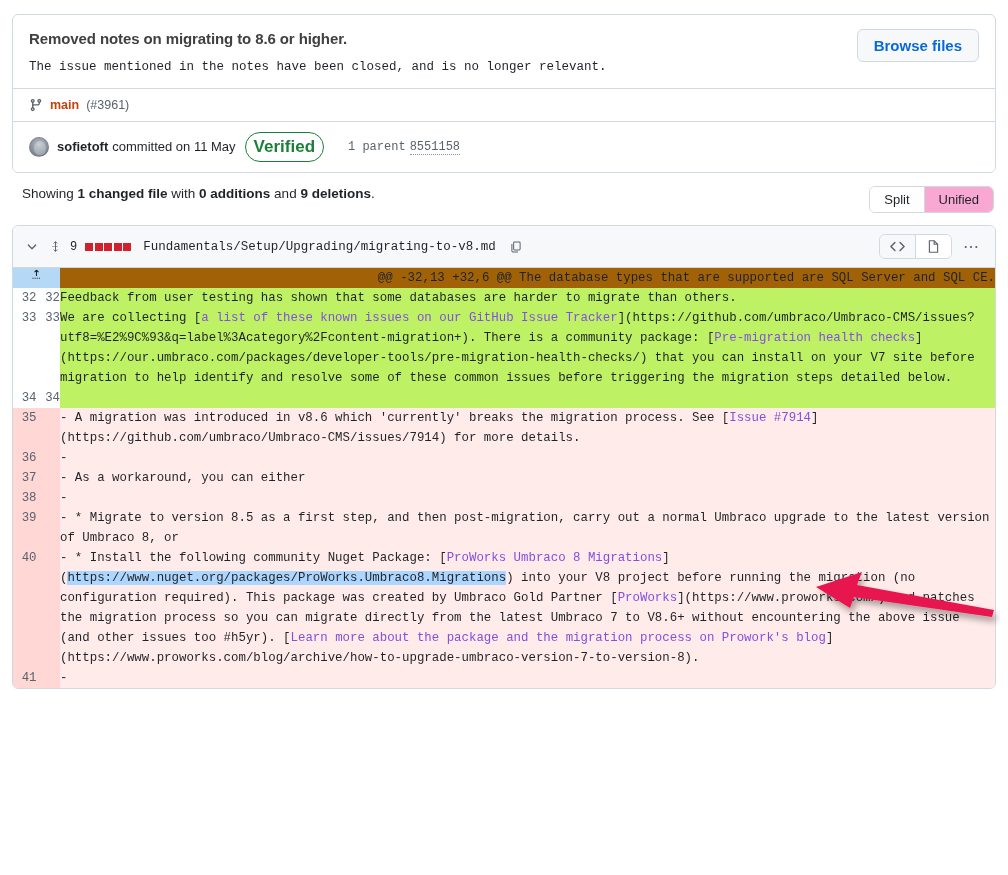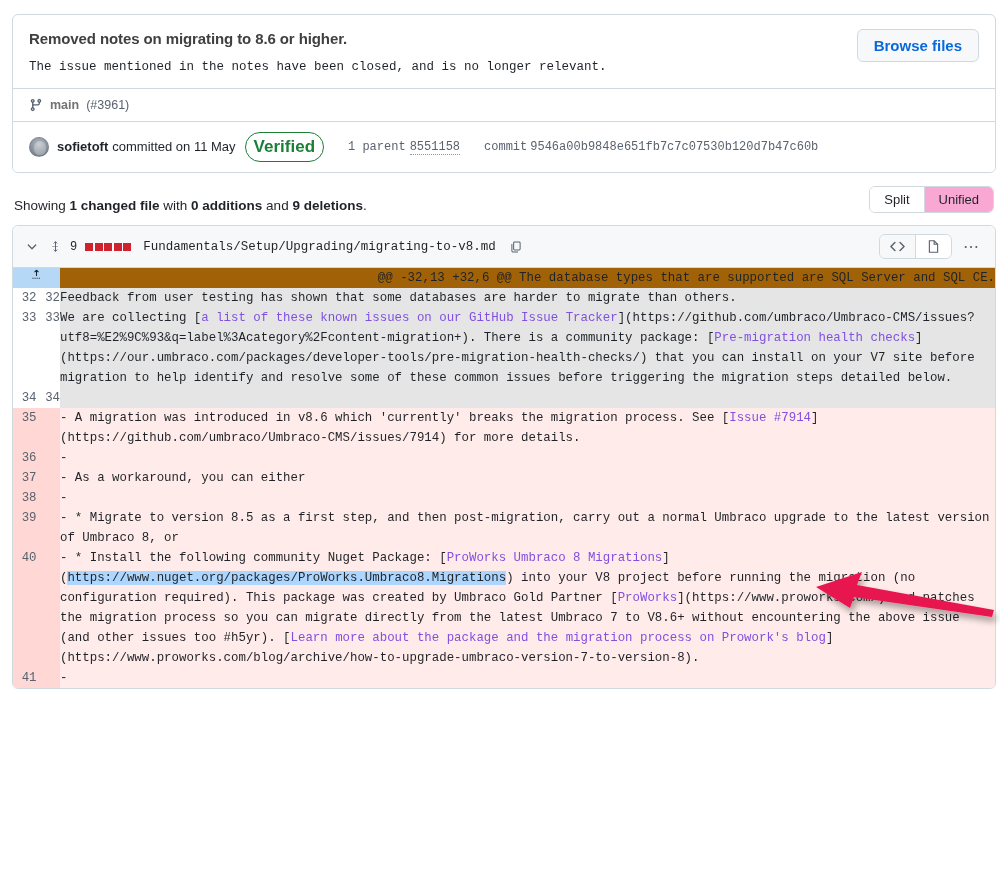--- a/index.html
+++ b/index.html
@@ -47,21 +47,21 @@
     white-space: nowrap;
   }
 
   .commit-branch-row {
     border-top: 1px solid #d1d9e0;
     padding: 9px 16px;
     display: flex; align-items: center; gap: 7px;
     font-size: 12.5px;
   }
   .branch-icon { display: inline-flex; color: #59636e; }
-  .branch-name { font-weight: bold; color: #737373; font-size: 12.5px; }
+  .branch-name { font-weight: bold; color: #c2410c; font-size: 12.5px; }
   .branch-pr { color: #59636e; font-size: 12.5px; }
 
   .commit-author-row {
     border-top: 1px solid #d1d9e0;
     padding: 10px 16px;
     display: flex; align-items: center;
     font-size: 13px;
     background: #ffffff;
   }
   .avatar {
@@ -94,22 +94,22 @@
   }
   .commit-sha-block {
     margin-left: 24px;
     font-family: "Liberation Mono", "DejaVu Sans Mono", monospace;
     font-size: 12px; color: #59636e; white-space: nowrap;
   }
   .commit-sha-block .sha { color: #59636e; margin-left: 3px; }
 
   
   .showing-row {
-    display: flex; align-items: flex-end; justify-content: space-between;
-    margin-top: 13px; padding: 0 2px;
+    display: flex; align-items: flex-start; justify-content: space-between;
+    margin-top: 13px; padding: 0 2px; margin-left: 8px;
   }
   .showing-text { font-size: 13.5px; color: #1f2328; }
   .showing-text b { font-weight: bold; }
   .segmented {
     display: flex; border: 1px solid #d1d9e0; border-radius: 6px; overflow: hidden;
   }
   .segmented button {
     border: 0; background: #ffffff; color: #1f2328;
     font-size: 13px; padding: 5px 14px; cursor: pointer;
     font-family: "Liberation Sans", sans-serif;
@@ -168,21 +168,21 @@
     padding-left: 10px; padding-right: 10px;
     white-space: pre-wrap; word-break: break-word;
     color: #1f2328;
   }
 
   tr.hunk td.ln { background: #b6d8f7; color: #1f2328; text-align: center; padding-right: 0; }
   tr.hunk td.ln.expander { position: relative; }
   tr.hunk td.content { background: #a16207; color: #1f2328; text-align: right; }
 
   tr.ctx td.ln { background: #ffffff; }
-  tr.ctx td.content { background: #e5e5e5; }
+  tr.ctx td.content { background: #bef264; }
 
   tr.del td.ln { background: #ffd7d5; }
   tr.del td.content { background: #ffebe9; }
 
   .expand-ico { display:inline-flex; color:#1f2328; }
 
   .lnk { color: #8250df; }
   .sel { background: #add6ff; }
 
   
@@ -218,23 +218,20 @@
       <span class="branch-pr">(#3961)</span>
     </div>
 
     <div class="commit-author-row">
       <span class="avatar"></span>
       <a class="author-name" href="#" style="text-decoration:none;">sofietoft</a>
       <span class="committed-text">committed on 11 May</span>
       <span class="verified-badge">Verified</span>
       <span class="parent-block">
         <span>1 parent</span><a class="sha" href="#" style="text-decoration:none;">8551158</a>
-      </span>
-      <span class="commit-sha-block">
-        <span>commit</span><span class="sha">9546a00b9848e651fb7c7c07530b120d7b47c60b</span>
       </span>
     </div>
   </div>
 
   <div class="showing-row">
     <div class="showing-text"><span>Showing </span><b>1 changed file</b><span> with </span><b>0 additions</b><span> and </span><b>9 deletions</b><span>.</span></div>
     <div class="segmented">
       <button>Split</button>
       <button class="active">Unified</button>
     </div>

